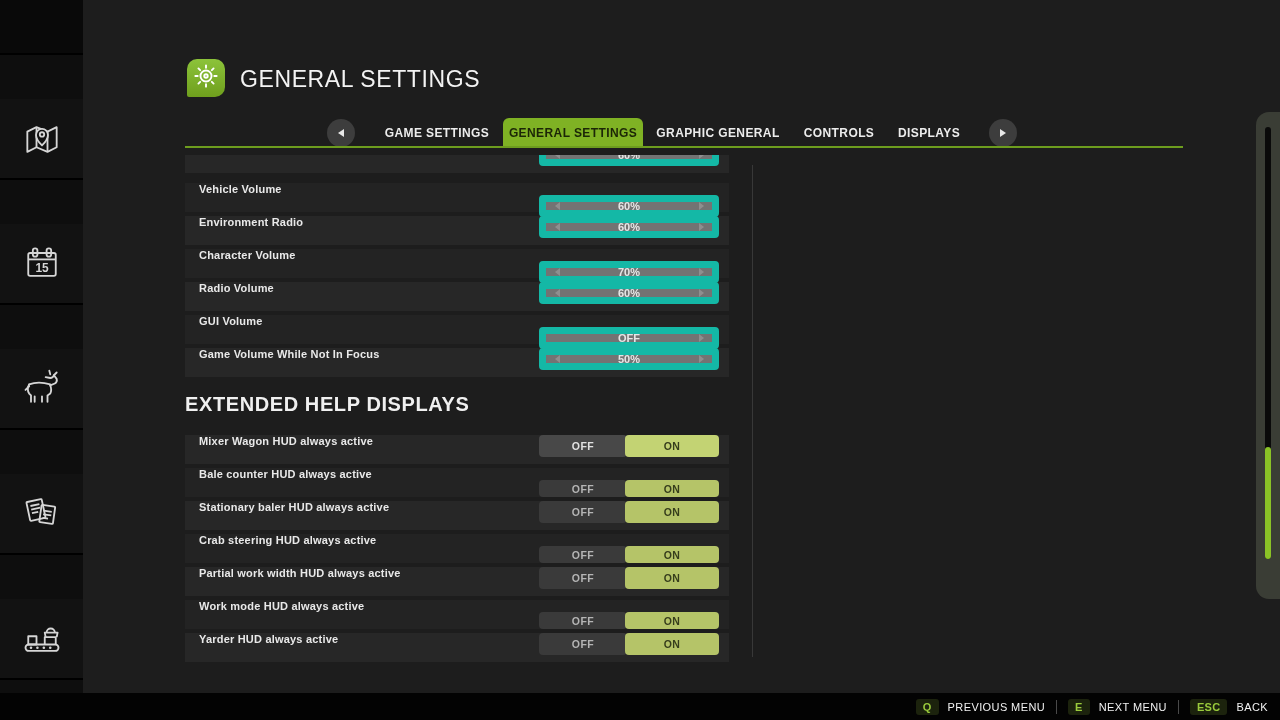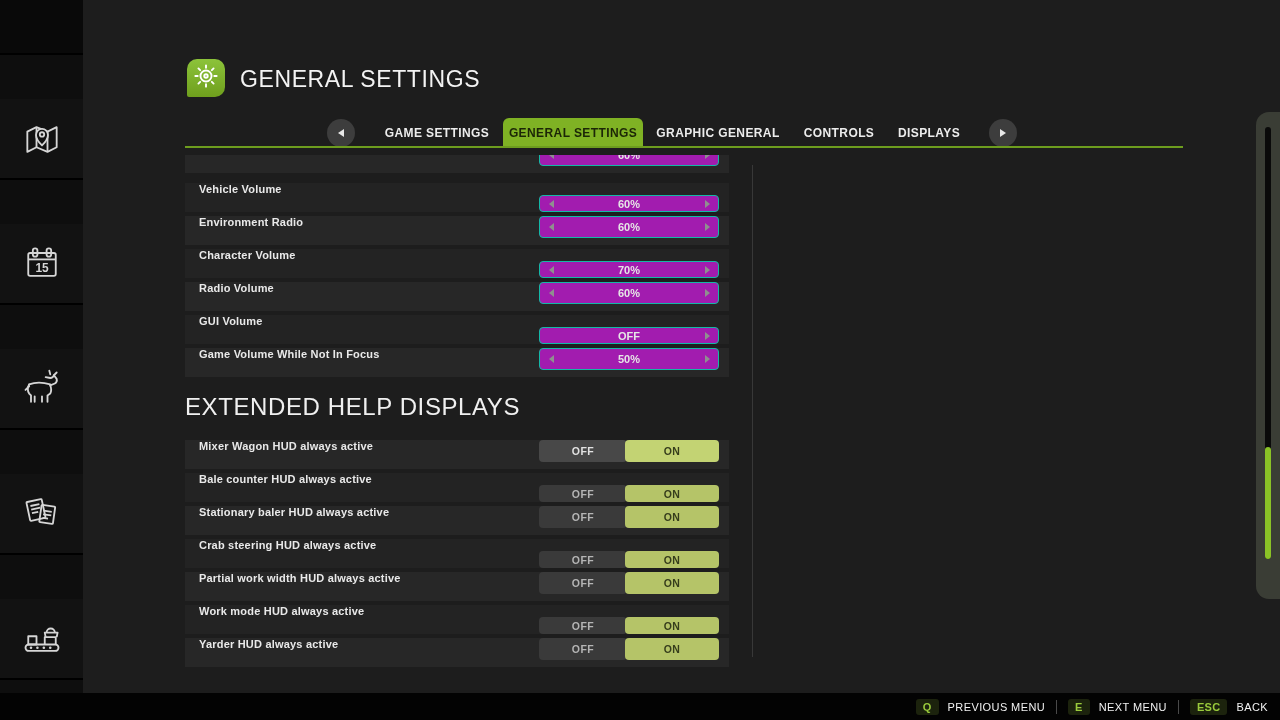--- a/index.html
+++ b/index.html
@@ -43,31 +43,31 @@
   .tri-r { width:0; height:0; border-top:4px solid transparent; border-bottom:4px solid transparent;
            border-left:6px solid #e8e8e8; }
   .tab-rule { position:absolute; left:185px; top:146px; width:998px; height:2px; background:#6d9d1e; }
 
   
   .content { position:absolute; left:185px; top:155px; width:544px; overflow:hidden; }
   .row { display:flex; align-items:flex-start; height:29px; margin-bottom:4px; background:#272727; }
   .row.alt { background:#232323;flex-direction:column; }
   .row.partial { margin-top:-11px; margin-bottom:10px; }
   .row-label { padding-left:14px; font-size:11px; font-weight:bold; color:#e9e9e9; letter-spacing:.2px; }
-  .stepper { margin-left:auto; margin-right:10px; width:180px; height:22px; background:#a21caf;
-             border:1px solid #14b8a6; border-radius:4px; display:flex; align-items:center; }
+  .stepper { margin-left:auto; margin-right:10px; width:180px; height:22px; background:#737373;
+             border:7px solid #14b8a6; border-radius:4px; display:flex; align-items:center; }
   .stepper .val { flex:1; text-align:center; font-size:11px; font-weight:bold; color:#e6e6e6; }
   .st-arrow { width:22px; display:flex; align-items:center; justify-content:center; cursor:pointer; }
   .st-arrow .tl { width:0;height:0;border-top:4px solid transparent;border-bottom:4px solid transparent;
                   border-right:5px solid #8f8f8f; }
   .st-arrow .tr { width:0;height:0;border-top:4px solid transparent;border-bottom:4px solid transparent;
                   border-left:5px solid #8f8f8f; }
   .st-arrow.hidden { visibility:hidden; }
 
-  .section-heading { margin:16px 0 19px 0; font-size:24px; font-weight:400; color:#f0f0f0;
+  .section-heading { margin:16px 0 19px 0; font-size:20px; font-weight:700; color:#f0f0f0;
                      letter-spacing:.6px; }
 
   .toggle { margin-left:auto; margin-right:10px; width:180px; height:22px; display:flex; }
   .tg-off { width:88px; background:#3a3a3a; border-radius:4px; color:#b5b5b5;
             font-size:10.5px; font-weight:bold; letter-spacing:.5px;
             display:flex; align-items:center; justify-content:center; cursor:pointer; }
   .tg-on  { width:94px; margin-left:-2px; background:#b5c468; border-radius:4px; color:#363d1c;
             font-size:10.5px; font-weight:bold; letter-spacing:.5px;
             display:flex; align-items:center; justify-content:center; cursor:pointer; }
   .row.hl .tg-off { background:#484848; color:#e2e2e2; }

